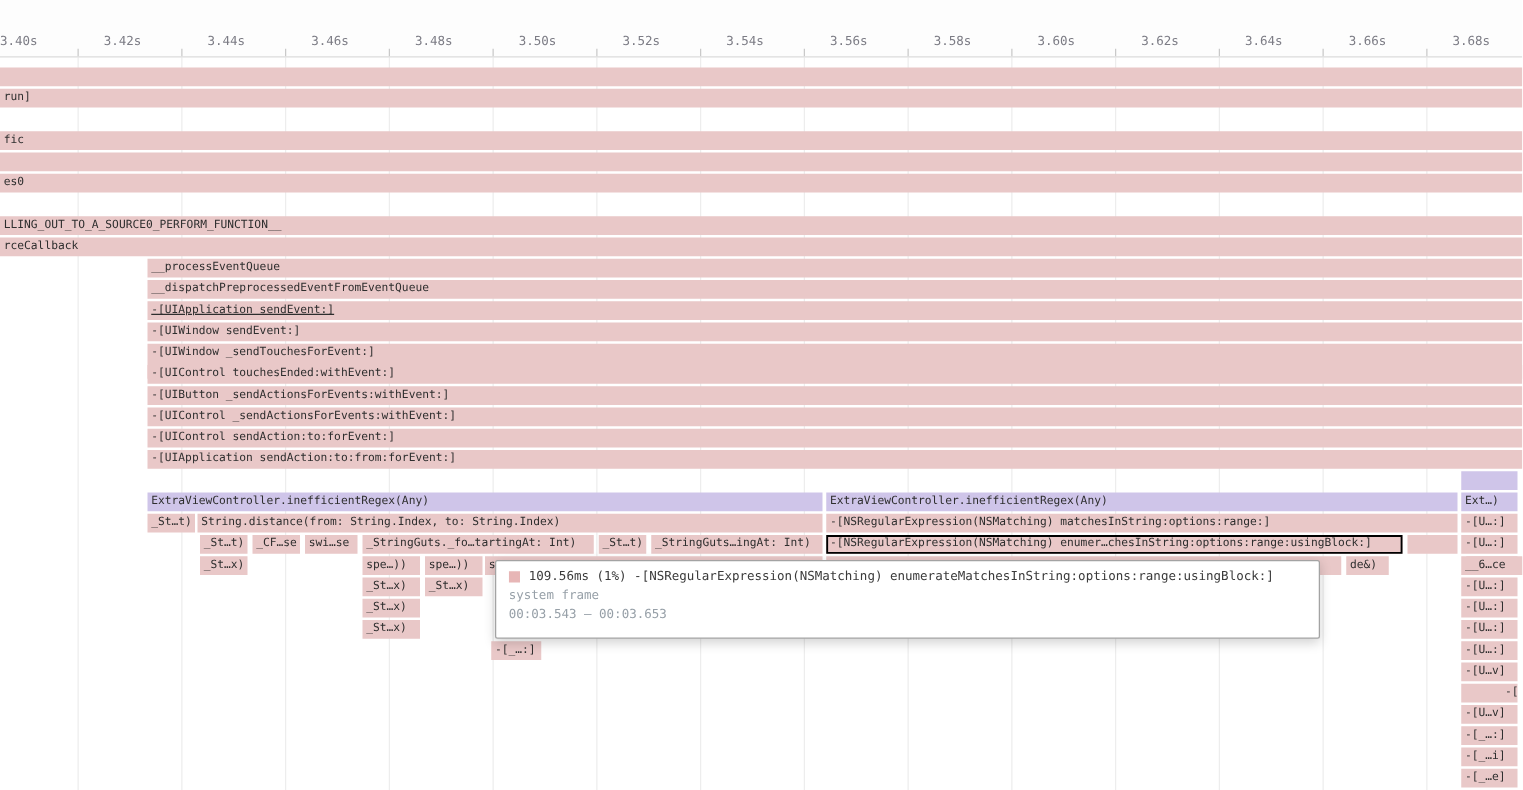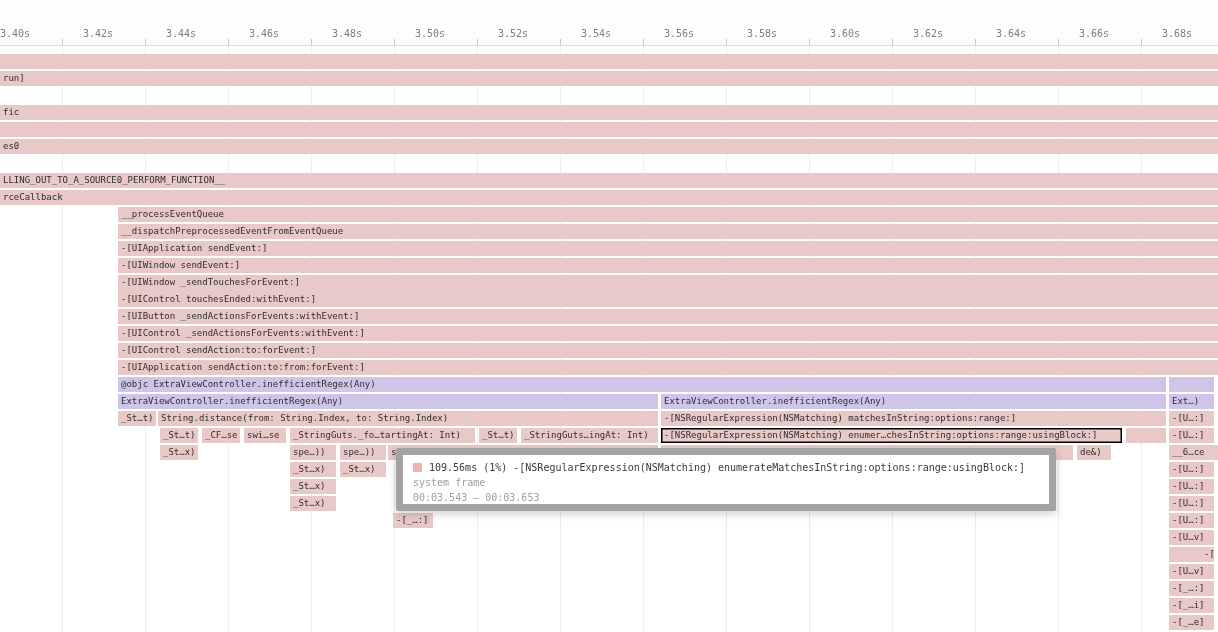--- a/index.html
+++ b/index.html
@@ -22,21 +22,21 @@
   .frame{
     position:absolute;height:15px;line-height:15px;font-size:9px;color:#2e2e2e;
     white-space:nowrap;overflow:hidden;padding-left:3px;box-sizing:border-box;
     cursor:default;
   }
   .frame.pink{background:var(--pink,#e9c8c8);}
   .frame.purple{background:var(--purple,#cfc5e9);}
   .frame.sel{box-shadow:inset 0 0 0 1.5px #000;z-index:3;}
   .tooltip{
     position:absolute;left:396px;top:448px;width:660px;height:63px;
-    background:#ffffff;border:7px solid #a3a3a3;border-radius:2px;
+    background:#ffffff;border:1px solid #a3a3a3;border-radius:2px;
     box-shadow:0 3px 9px rgba(0,0,0,.18);z-index:10;
     padding:7px 10px;box-sizing:border-box;font-size:10px;
   }
   .tt-line1{display:flex;align-items:center;color:#3a3a3a;white-space:nowrap;overflow:hidden;}
   .tt-swatch{width:9px;height:9px;background:var(--swatch,#e7b6b6);margin-right:7px;flex:0 0 auto;}
   .tt-dur{margin-right:6px;}
   .tt-sub{color:#97a0a8;margin-top:4px;white-space:nowrap;}
 </style>
 </head>
 <body>
@@ -61,29 +61,28 @@
   <div id="rows">
       <div class="frame pink" style="left: 0px; top: 54px; width: 1218px; height: 15px;"></div>
       <div class="frame pink" style="left: 0px; top: 71px; width: 1218px; height: 15px;">run]</div>
       <div class="frame pink" style="left: 0px; top: 105px; width: 1218px; height: 15px;">fic</div>
       <div class="frame pink" style="left: 0px; top: 122px; width: 1218px; height: 15px;"></div>
       <div class="frame pink" style="left: 0px; top: 139px; width: 1218px; height: 15px;">es0</div>
       <div class="frame pink" style="left: 0px; top: 173px; width: 1218px; height: 15px;">LLING_OUT_TO_A_SOURCE0_PERFORM_FUNCTION__</div>
       <div class="frame pink" style="left: 0px; top: 190px; width: 1218px; height: 15px;">rceCallback</div>
       <div class="frame pink" style="left: 118px; top: 207px; width: 1100px; height: 15px;">__processEventQueue</div>
       <div class="frame pink" style="left: 118px; top: 224px; width: 1100px; height: 15px;">__dispatchPreprocessedEventFromEventQueue</div>
-      <div class="frame pink" style="left: 118px; top: 241px; width: 1100px; height: 15px;">-[UIApplication sendEvent:]</div>
+      <div class="frame pink" style="left: 118px; top: 241px; width: 1100px; height: 15px; text-decoration: underline;">-[UIApplication sendEvent:]</div>
       <div class="frame pink" style="left: 118px; top: 258px; width: 1100px; height: 15px;">-[UIWindow sendEvent:]</div>
       <div class="frame pink" style="left: 118px; top: 275px; width: 1100px; height: 28px;">-[UIWindow _sendTouchesForEvent:]</div>
       <div class="frame pink" style="left: 118px; top: 292px; width: 1100px; height: 15px;">-[UIControl touchesEnded:withEvent:]</div>
       <div class="frame pink" style="left: 118px; top: 309px; width: 1100px; height: 15px;">-[UIButton _sendActionsForEvents:withEvent:]</div>
       <div class="frame pink" style="left: 118px; top: 326px; width: 1100px; height: 15px;">-[UIControl _sendActionsForEvents:withEvent:]</div>
       <div class="frame pink" style="left: 118px; top: 343px; width: 1100px; height: 15px;">-[UIControl sendAction:to:forEvent:]</div>
       <div class="frame pink" style="left: 118px; top: 360px; width: 1100px; height: 15px;">-[UIApplication sendAction:to:from:forEvent:]</div>
-      <div class="frame purple" style="left: 118px; top: 377px; width: 1048px; height: 15px;">@objc ExtraViewController.inefficientRegex(Any)</div>
       <div class="frame purple" style="left: 1169px; top: 377px; width: 45px; height: 15px;"></div>
       <div class="frame purple" style="left: 118px; top: 394px; width: 540px; height: 15px;">ExtraViewController.inefficientRegex(Any)</div>
       <div class="frame purple" style="left: 661px; top: 394px; width: 505px; height: 15px;">ExtraViewController.inefficientRegex(Any)</div>
       <div class="frame purple" style="left: 1169px; top: 394px; width: 45px; height: 15px;">Ext…)</div>
       <div class="frame pink" style="left: 118px; top: 411px; width: 38px; height: 15px;">_St…t)</div>
       <div class="frame pink" style="left: 158px; top: 411px; width: 500px; height: 15px;">String.distance(from: String.Index, to: String.Index)</div>
       <div class="frame pink" style="left: 661px; top: 411px; width: 505px; height: 15px;">-[NSRegularExpression(NSMatching) matchesInString:options:range:]</div>
       <div class="frame pink" style="left: 1169px; top: 411px; width: 45px; height: 15px;">-[U…:]</div>
       <div class="frame pink" style="left: 160px; top: 428px; width: 38px; height: 15px;">_St…t)</div>
       <div class="frame pink" style="left: 202px; top: 428px; width: 38px; height: 15px;">_CF…se</div>

